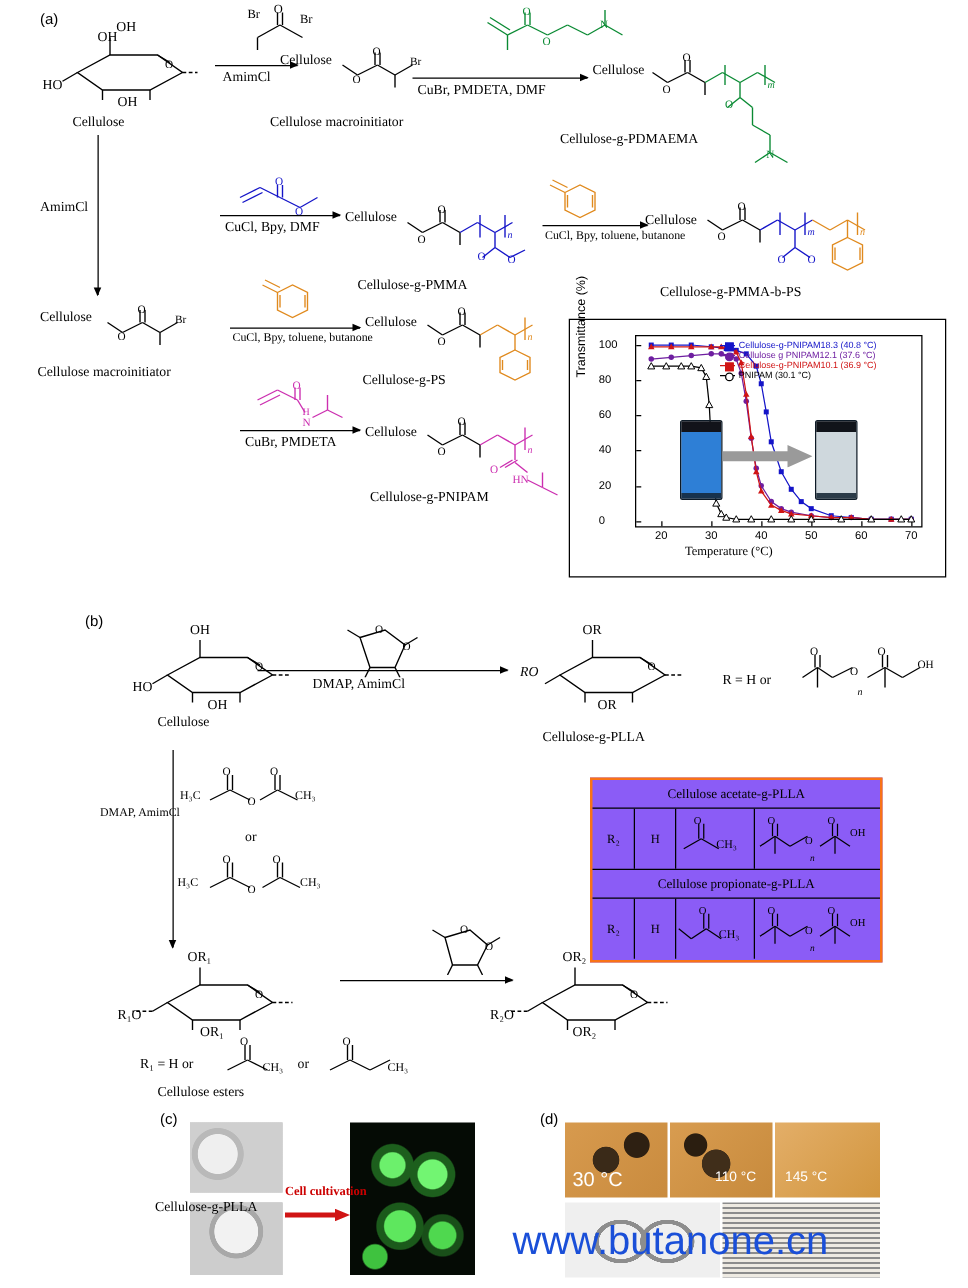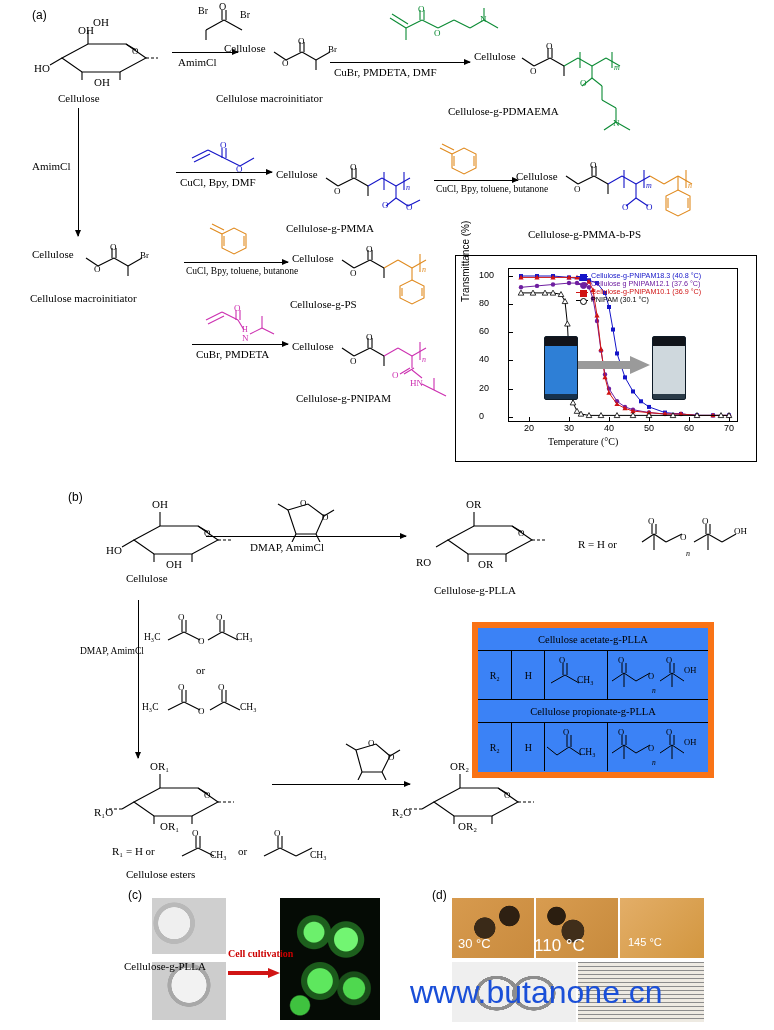--- a/index.html
+++ b/index.html
@@ -558,21 +558,21 @@
     <polygon points="26,42 52,28 90,28 110,42 84,56 46,56" fill="none" stroke="#000" stroke-width="1.1"></polygon>
     <line x1="90" y1="28" x2="100" y2="34" stroke="#000" stroke-width="1.1"></line>
     <line x1="52" y1="28" x2="52" y2="14" stroke="#000" stroke-width="1.1"></line>
     <line x1="46" y1="56" x2="46" y2="64" stroke="#000" stroke-width="1.1"></line>
     <line x1="84" y1="56" x2="84" y2="64" stroke="#000" stroke-width="1.1"></line>
     <line x1="26" y1="42" x2="14" y2="49" stroke="#000" stroke-width="1.1"></line>
     <line x1="110" y1="42" x2="124" y2="42" stroke="#000" stroke-width="1.1" stroke-dasharray="3,2"></line>
     <text x="96" y="38" font-size="9" font-family="Liberation Serif">O</text>
   </svg>
   <div class="abs lbl" style="left:44px;top:0px;">OR</div>
-  <div class="abs lbl" style="left:-6px;top:58px;">RO</div>
+  <div class="abs lbl" style="left:-6px;top:34px;font-style:italic;">RO</div>
   <div class="abs lbl" style="left:56px;top:60px;">OR</div>
 </div>
 <div class="abs lbl" style="left:434px;top:584px;">Cellulose-g-PLLA</div>
 
 <div class="abs lbl" style="left:578px;top:538px;">R = H or</div>
 <div class="abs" style="left:638px;top:510px;width:118px;height:62px;">
   <svg width="118" height="62" viewBox="0 0 118 62">
     <line x1="4" y1="32" x2="16" y2="24" stroke="#000" stroke-width="1.1"></line>
     <line x1="16" y1="24" x2="28" y2="32" stroke="#000" stroke-width="1.1"></line>
     <line x1="14" y1="24" x2="14" y2="14" stroke="#000" stroke-width="1.1"></line>
@@ -699,21 +699,21 @@
     <line x1="34" y1="42" x2="22" y2="49" stroke="#000" stroke-width="1.1"></line>
     <line x1="22" y1="49" x2="6" y2="49" stroke="#000" stroke-width="1.1" stroke-dasharray="3,2"></line>
     <line x1="118" y1="42" x2="134" y2="42" stroke="#000" stroke-width="1.1" stroke-dasharray="3,2"></line>
     <text x="104" y="38" font-size="9" font-family="Liberation Serif">O</text>
   </svg>
   <div class="abs lbl" style="left:50px;top:0px;">OR₂</div>
   <div class="abs lbl" style="left:-8px;top:46px;">R₂O</div>
   <div class="abs lbl" style="left:58px;top:60px;">OR₂</div>
 </div>
 
-<div class="abs" style="left:472px;top:622px;width:230px;height:144px;border:6px solid #f97316;background:#3b82f6;">
+<div class="abs" style="left:472px;top:622px;width:230px;height:144px;border:2px solid #f97316;background:#8b5cf6;">
   <div style="height:22px;border-bottom:1px solid #000;display:flex;align-items:center;justify-content:center;font-size:10.5px;">Cellulose acetate-g-PLLA</div>
   <div style="height:48px;border-bottom:1px solid #000;display:flex;">
     <div style="width:34px;border-right:1px solid #000;display:flex;align-items:center;justify-content:center;font-size:10px;">R₂</div>
     <div style="width:32px;border-right:1px solid #000;display:flex;align-items:center;justify-content:center;font-size:10px;">H</div>
     <div style="width:62px;border-right:1px solid #000;position:relative;">
       <svg width="62" height="46" viewBox="0 0 62 46">
         <line x1="6" y1="32" x2="20" y2="24" stroke="#000" stroke-width="1"></line>
         <line x1="18" y1="24" x2="18" y2="12" stroke="#000" stroke-width="1"></line>
         <line x1="22" y1="24" x2="22" y2="12" stroke="#000" stroke-width="1"></line>
         <line x1="20" y1="24" x2="34" y2="32" stroke="#000" stroke-width="1"></line>
@@ -807,22 +807,22 @@
 <div class="img-block" style="left:452px;top:898px;width:82px;height:60px;background:
      radial-gradient(circle at 40% 50%, #3a2a18 0 18%, rgba(0,0,0,0) 19%),
      radial-gradient(circle at 70% 30%, #2e2012 0 14%, rgba(0,0,0,0) 15%),
      linear-gradient(135deg,#d79a4e,#c98b3e);"></div>
 <div class="img-block" style="left:536px;top:898px;width:82px;height:60px;background:
      radial-gradient(circle at 45% 55%, #402e1a 0 20%, rgba(0,0,0,0) 21%),
      radial-gradient(circle at 25% 30%, #2b1e10 0 12%, rgba(0,0,0,0) 13%),
      linear-gradient(135deg,#d89c50,#c78a3c);"></div>
 <div class="img-block" style="left:620px;top:898px;width:84px;height:60px;background:
      linear-gradient(135deg,#e3ae68,#d2963f);"></div>
-<div class="abs" style="left:458px;top:936px;font-size:13px;color:#fff;font-family:'Liberation Sans',sans-serif;">30 °C</div>
-<div class="abs" style="left:534px;top:936px;font-size:17px;color:#fff;font-family:'Liberation Sans',sans-serif;">110 °C</div>
+<div class="abs" style="left:458px;top:936px;font-size:16px;color:#fff;font-family:'Liberation Sans',sans-serif;">30 °C</div>
+<div class="abs" style="left:572px;top:936px;font-size:11px;color:#fff;font-family:'Liberation Sans',sans-serif;">110 °C</div>
 <div class="abs" style="left:628px;top:936px;font-size:11px;color:#fff;font-family:'Liberation Sans',sans-serif;">145 °C</div>
 
 <div class="img-block" style="left:452px;top:962px;width:124px;height:60px;background:
      radial-gradient(ellipse 30px 24px at 36% 52%, rgba(0,0,0,0) 0 58%, #8d8d8d 59% 72%, rgba(0,0,0,0) 73%),
      radial-gradient(ellipse 30px 24px at 66% 52%, rgba(0,0,0,0) 0 58%, #8d8d8d 59% 72%, rgba(0,0,0,0) 73%),
      #efefef;"></div>
 <div class="img-block" style="left:578px;top:962px;width:126px;height:60px;background:
      repeating-linear-gradient(180deg,#8c8c8c 0 1.4px,#eeeae2 1.4px 4px);"></div>
 
 <div class="abs" style="left: 410px; top: 974px; font-size: 32px; font-family: &quot;Liberation Sans&quot;, sans-serif; color: rgb(26, 79, 216);">www.butanone.cn</div>

